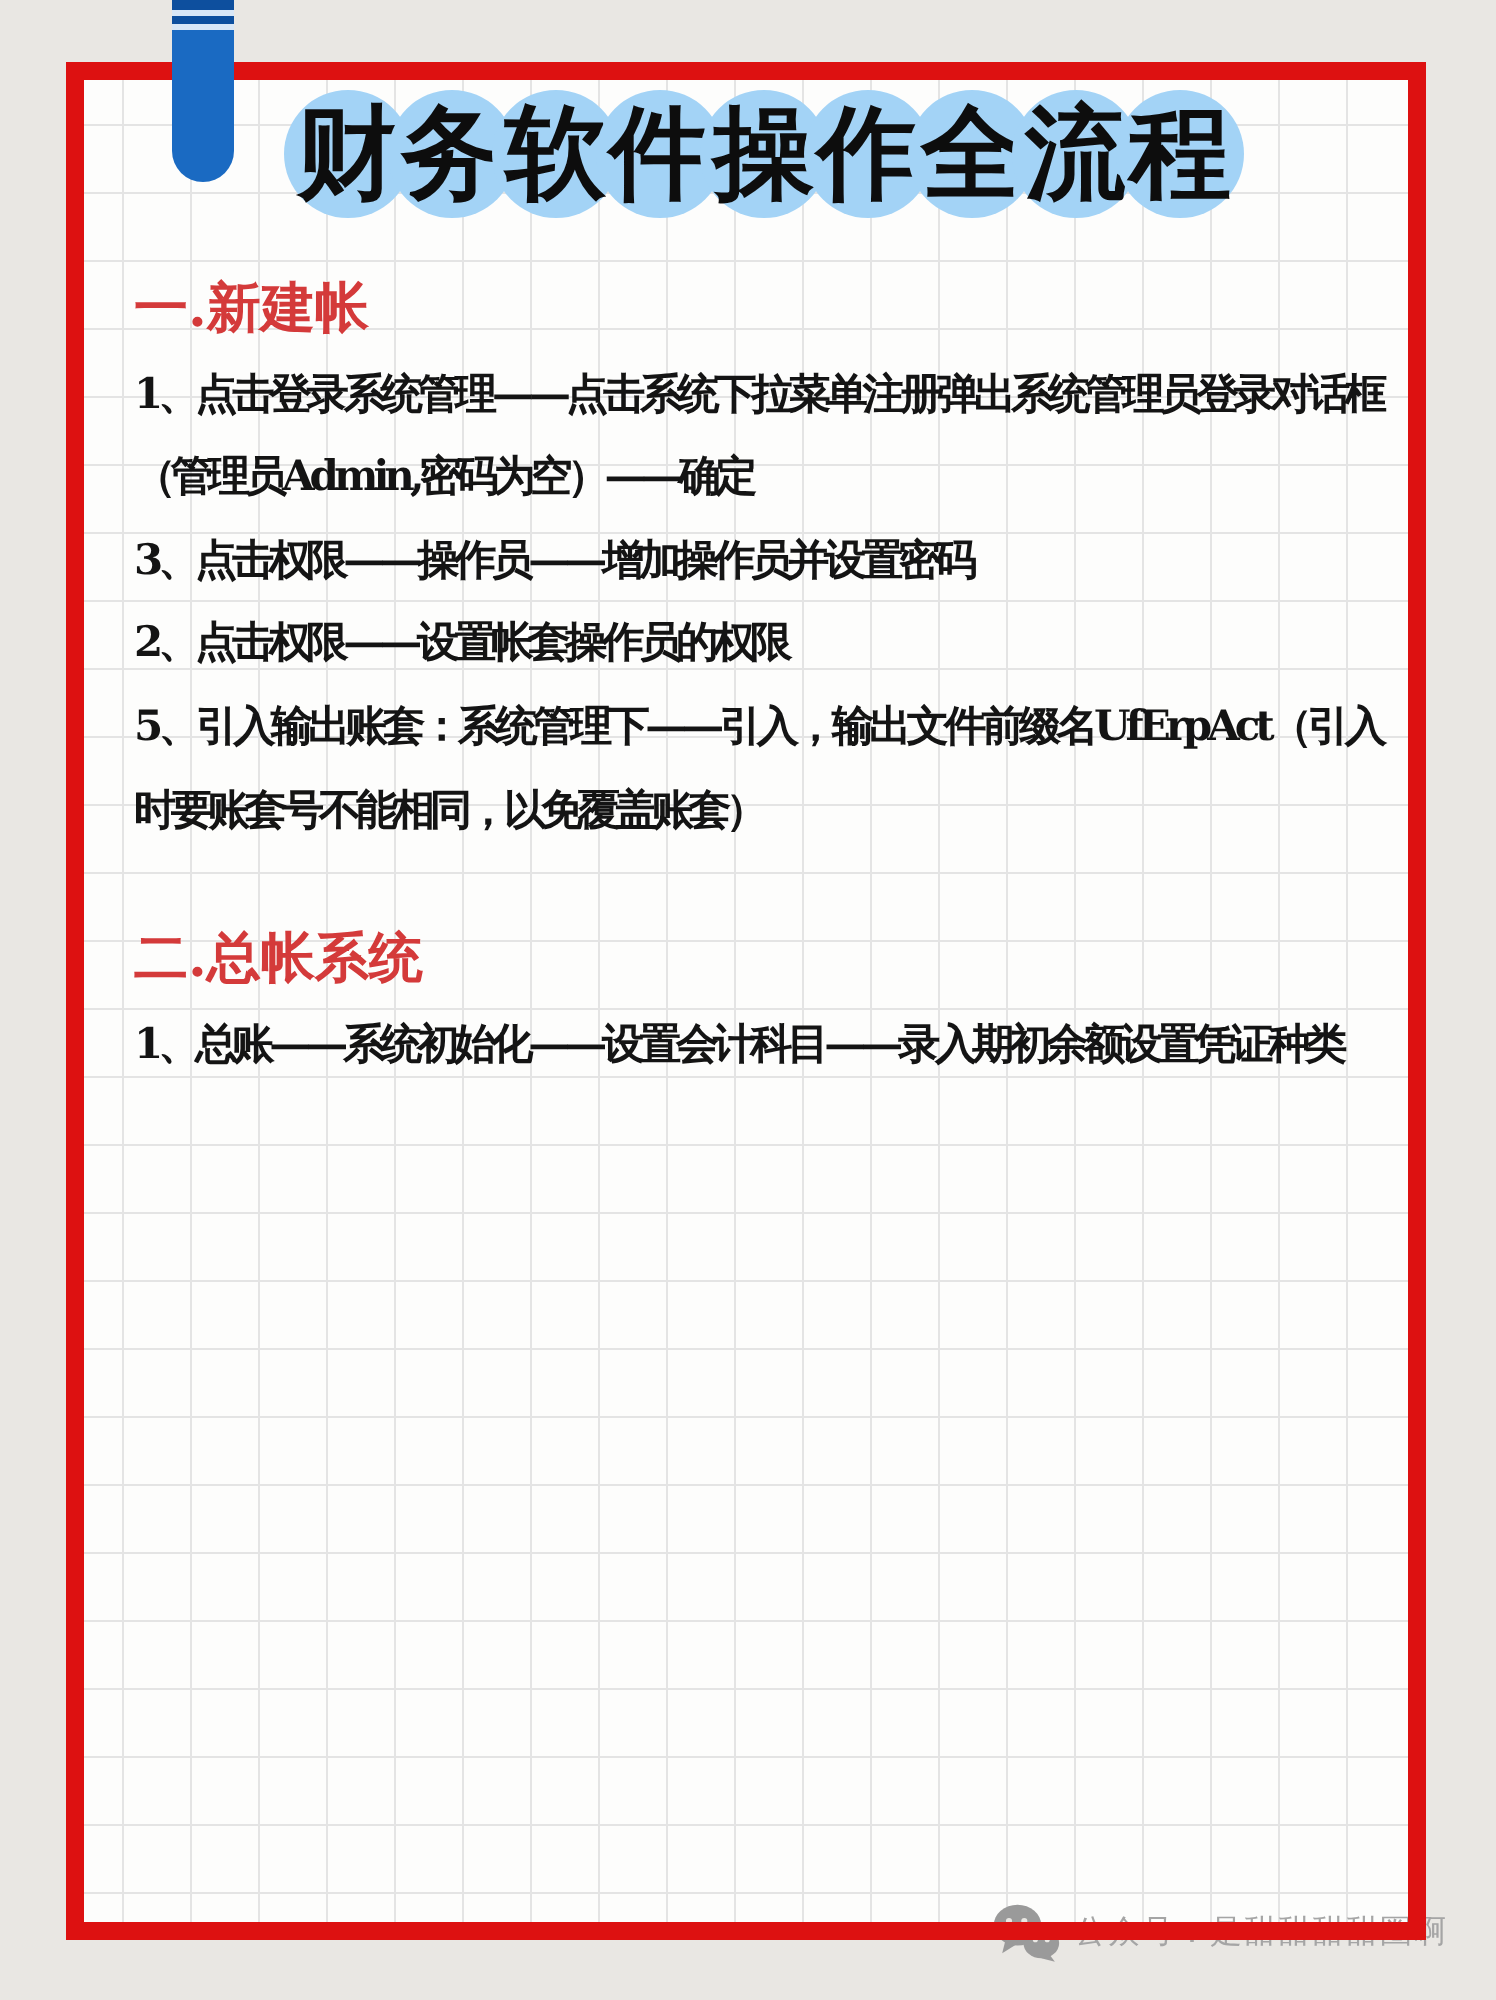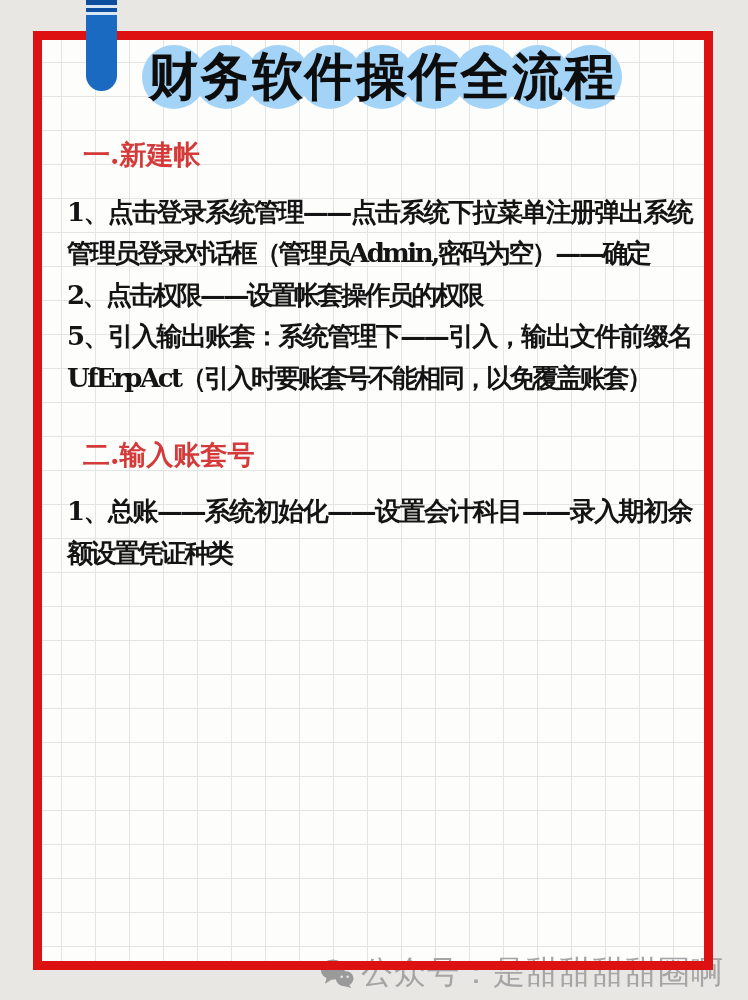--- a/index.html
+++ b/index.html
@@ -85,47 +85,47 @@
     background: var(--title-circle-blue);
     display: flex;
     align-items: center;
     justify-content: center;
     margin: 0 -6px;
     font-size: 51px;
     font-weight: bold;
     color: #0d0d0d;
   }
   .section h2 {
-    margin: 16px;
+    margin: 0;
     font-size: 27px;
     font-weight: bold;
     line-height: 41.6px;
     color: var(--heading-red);
   }
   .section-1 h2 { margin-top: 24px; }
   .section-2 { margin-top: 34px; }
   .section p {
     margin: 0;
-    font-size: 26px;
+    font-size: 21px;
     font-weight: bold;
     line-height: 41.6px;
     letter-spacing: -2.5px;
     text-align: justify;
     color: var(--text-color);
   }
   .watermark {
     position: absolute;
     right: 24px; top: 951px;
     z-index: 2;
     display: flex;
     align-items: center;
     gap: 7px;
     color: var(--watermark-gray);
     font-family: "DejaVu Sans", "Liberation Sans", sans-serif;
-    font-size: 32px;
+    font-size: 16px;
     letter-spacing: 1px;
     white-space: nowrap;
   }
   .watermark svg { display: block; }
 </style>
 </head>
 <body>
 
 <div class="page">
 
@@ -141,26 +141,27 @@
         <span class="tchar">操</span>
         <span class="tchar">作</span>
         <span class="tchar">全</span>
         <span class="tchar">流</span>
         <span class="tchar">程</span>
       </div>
 
     <div class="section section-1">
       <h2>一.新建帐</h2>
       <p>1、点击登录系统管理——点击系统下拉菜单注册弹出系统管理员登录对话框（管理员Admin,密码为空）——确定</p>
+      <p>3、点击权限——操作员——增加操作员并设置密码</p>
       <p>2、点击权限——设置帐套操作员的权限</p>
       <p>5、引入输出账套：系统管理下——引入，输出文件前缀名UfErpAct（引入时要账套号不能相同，以免覆盖账套）</p>
     </div>
 
     <div class="section section-2">
-      <h2>二.输入账套号</h2>
+      <h2>二.总帐系统</h2>
       <p>1、总账——系统初始化——设置会计科目——录入期初余额设置凭证种类</p>
     </div>
 
   </div>
 
   <div class="watermark">
     <span>
       <svg width="34" height="30" viewBox="0 0 40 35">
         <ellipse cx="15" cy="13.5" rx="14" ry="12" fill="#9a9a9a"></ellipse>
         <path d="M8 22 L6 30 L14 25 Z" fill="#9a9a9a"></path>

